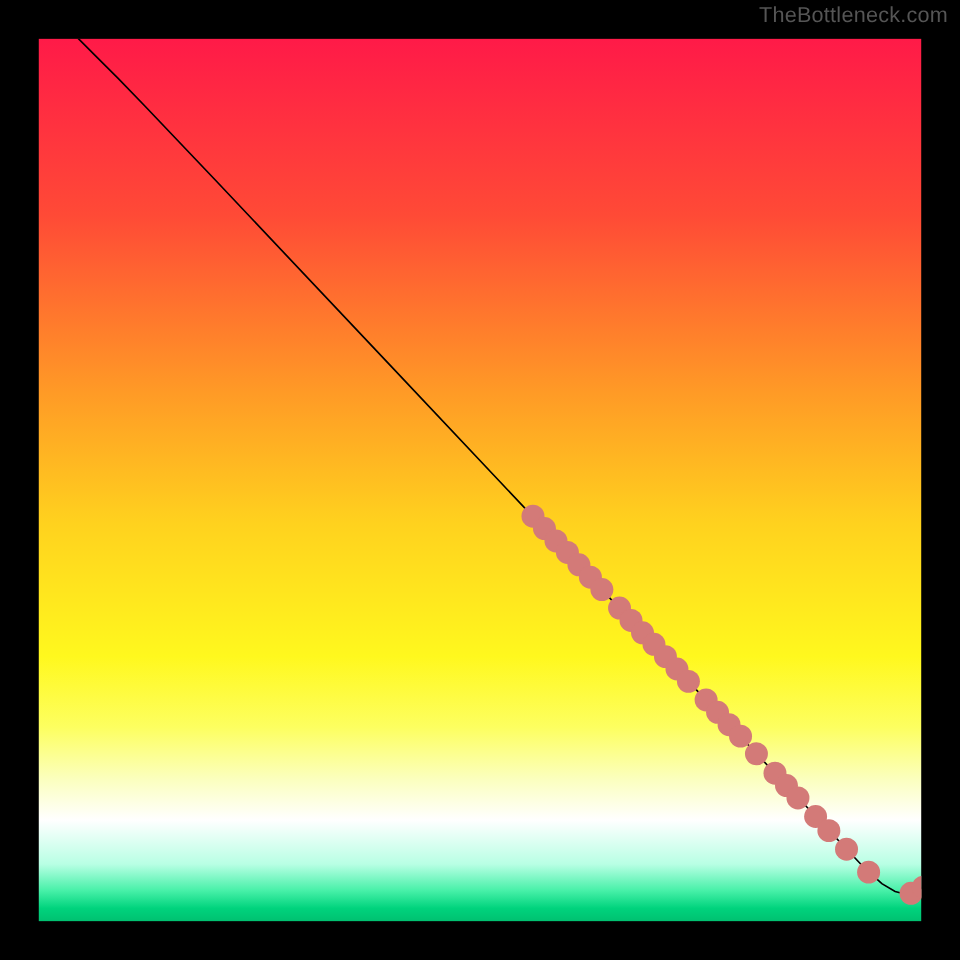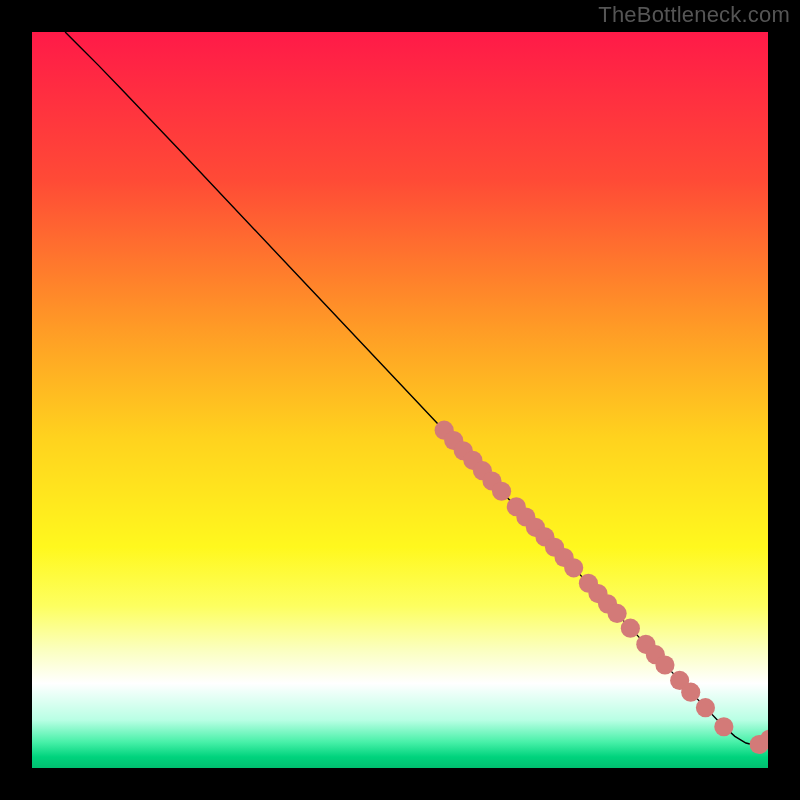--- a/index.html
+++ b/index.html
@@ -15,21 +15,21 @@
     position: relative;
     width: 800px;
     height: 800px;
     background: #000;
   }
   .watermark {
     position: absolute;
     top: 2px;
     right: 10px;
     color: #555;
-    font-size: 22px;
+    font-size: 18px;
     font-weight: 500;
     letter-spacing: 0.2px;
     z-index: 10;
   }
   .plot {
     position: absolute;
     left: 32px;
     top: 32px;
     width: 736px;
     height: 736px;

